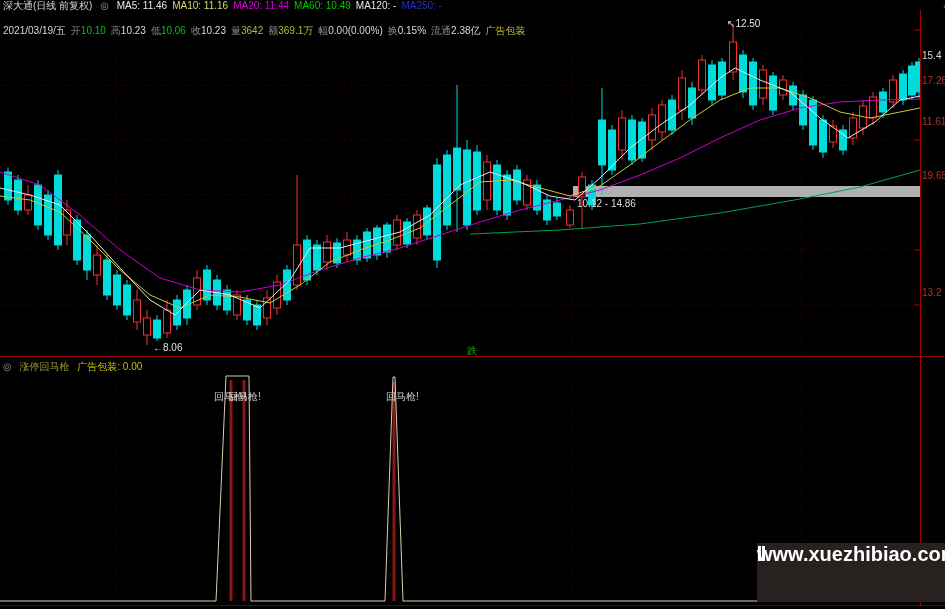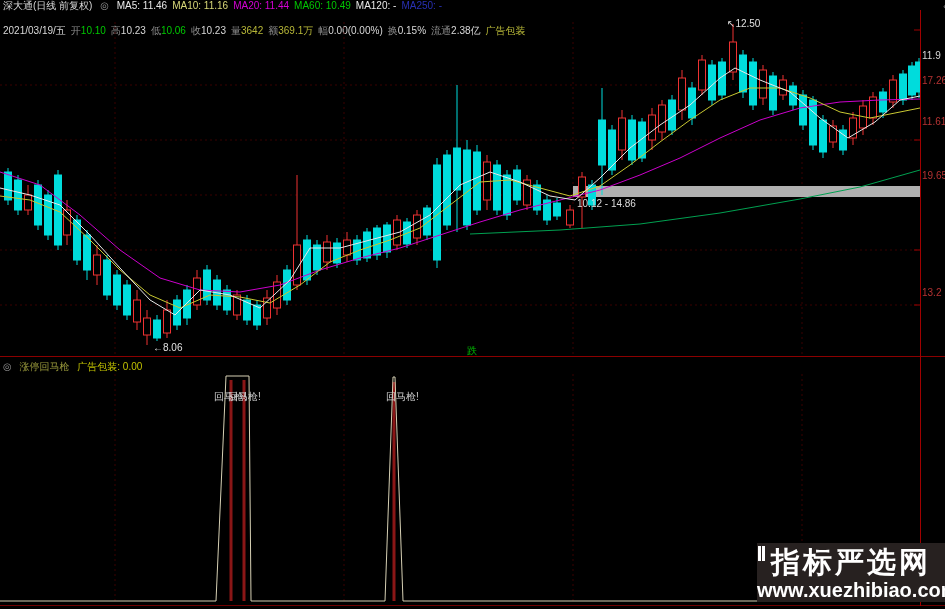--- a/index.html
+++ b/index.html
@@ -271,27 +271,26 @@
   <div class="right-border"></div>
 
   <div id="floats">
       <div class="float" style="left: 727px; top: 18px; color: rgb(224, 224, 224); font-size: 10px;">↖12.50</div>
       <div class="float" style="left: 153px; top: 342px; color: rgb(224, 224, 224); font-size: 10px;">←8.06</div>
       <div class="float" style="left: 577px; top: 198px; color: rgb(220, 220, 220); font-size: 10px;">10.12 - 14.86</div>
       <div class="float" style="left: 467px; top: 344px; color: rgb(0, 180, 0); font-size: 10px;">跌</div>
       <div class="float" style="left: 214px; top: 390px; color: rgb(208, 208, 208); font-size: 10px;">回马枪!</div>
       <div class="float" style="left: 228px; top: 390px; color: rgb(208, 208, 208); font-size: 10px;">回马枪!</div>
       <div class="float" style="left: 386px; top: 390px; color: rgb(208, 208, 208); font-size: 10px;">回马枪!</div>
-      <div class="float" style="left: 922px; top: 50px; color: rgb(216, 216, 216); font-size: 10px;">11.9</div>
+      <div class="float" style="left: 922px; top: 50px; color: rgb(216, 216, 216); font-size: 10px;">15.4</div>
       <div class="float" style="left: 922px; top: 75px; color: rgb(180, 50, 50); font-size: 10px;">17.26</div>
       <div class="float" style="left: 922px; top: 116px; color: rgb(180, 50, 50); font-size: 10px;">11.61</div>
       <div class="float" style="left: 922px; top: 170px; color: rgb(180, 50, 50); font-size: 10px;">19.65</div>
       <div class="float" style="left: 922px; top: 211px; color: rgb(180, 50, 50); font-size: 10px; margin-left: 40px;">11.19</div>
       <div class="float" style="left: 922px; top: 287px; color: rgb(180, 50, 50); font-size: 10px;">13.2</div>
     </div>
 
   <div class="watermark">
     <span class="wm-bars"><i></i><i></i></span>
-    <div class="wm1">指标严选网</div>
     <div class="wm2">www.xuezhibiao.com</div>
   </div>
 
 </div>
 
 </body></html>

